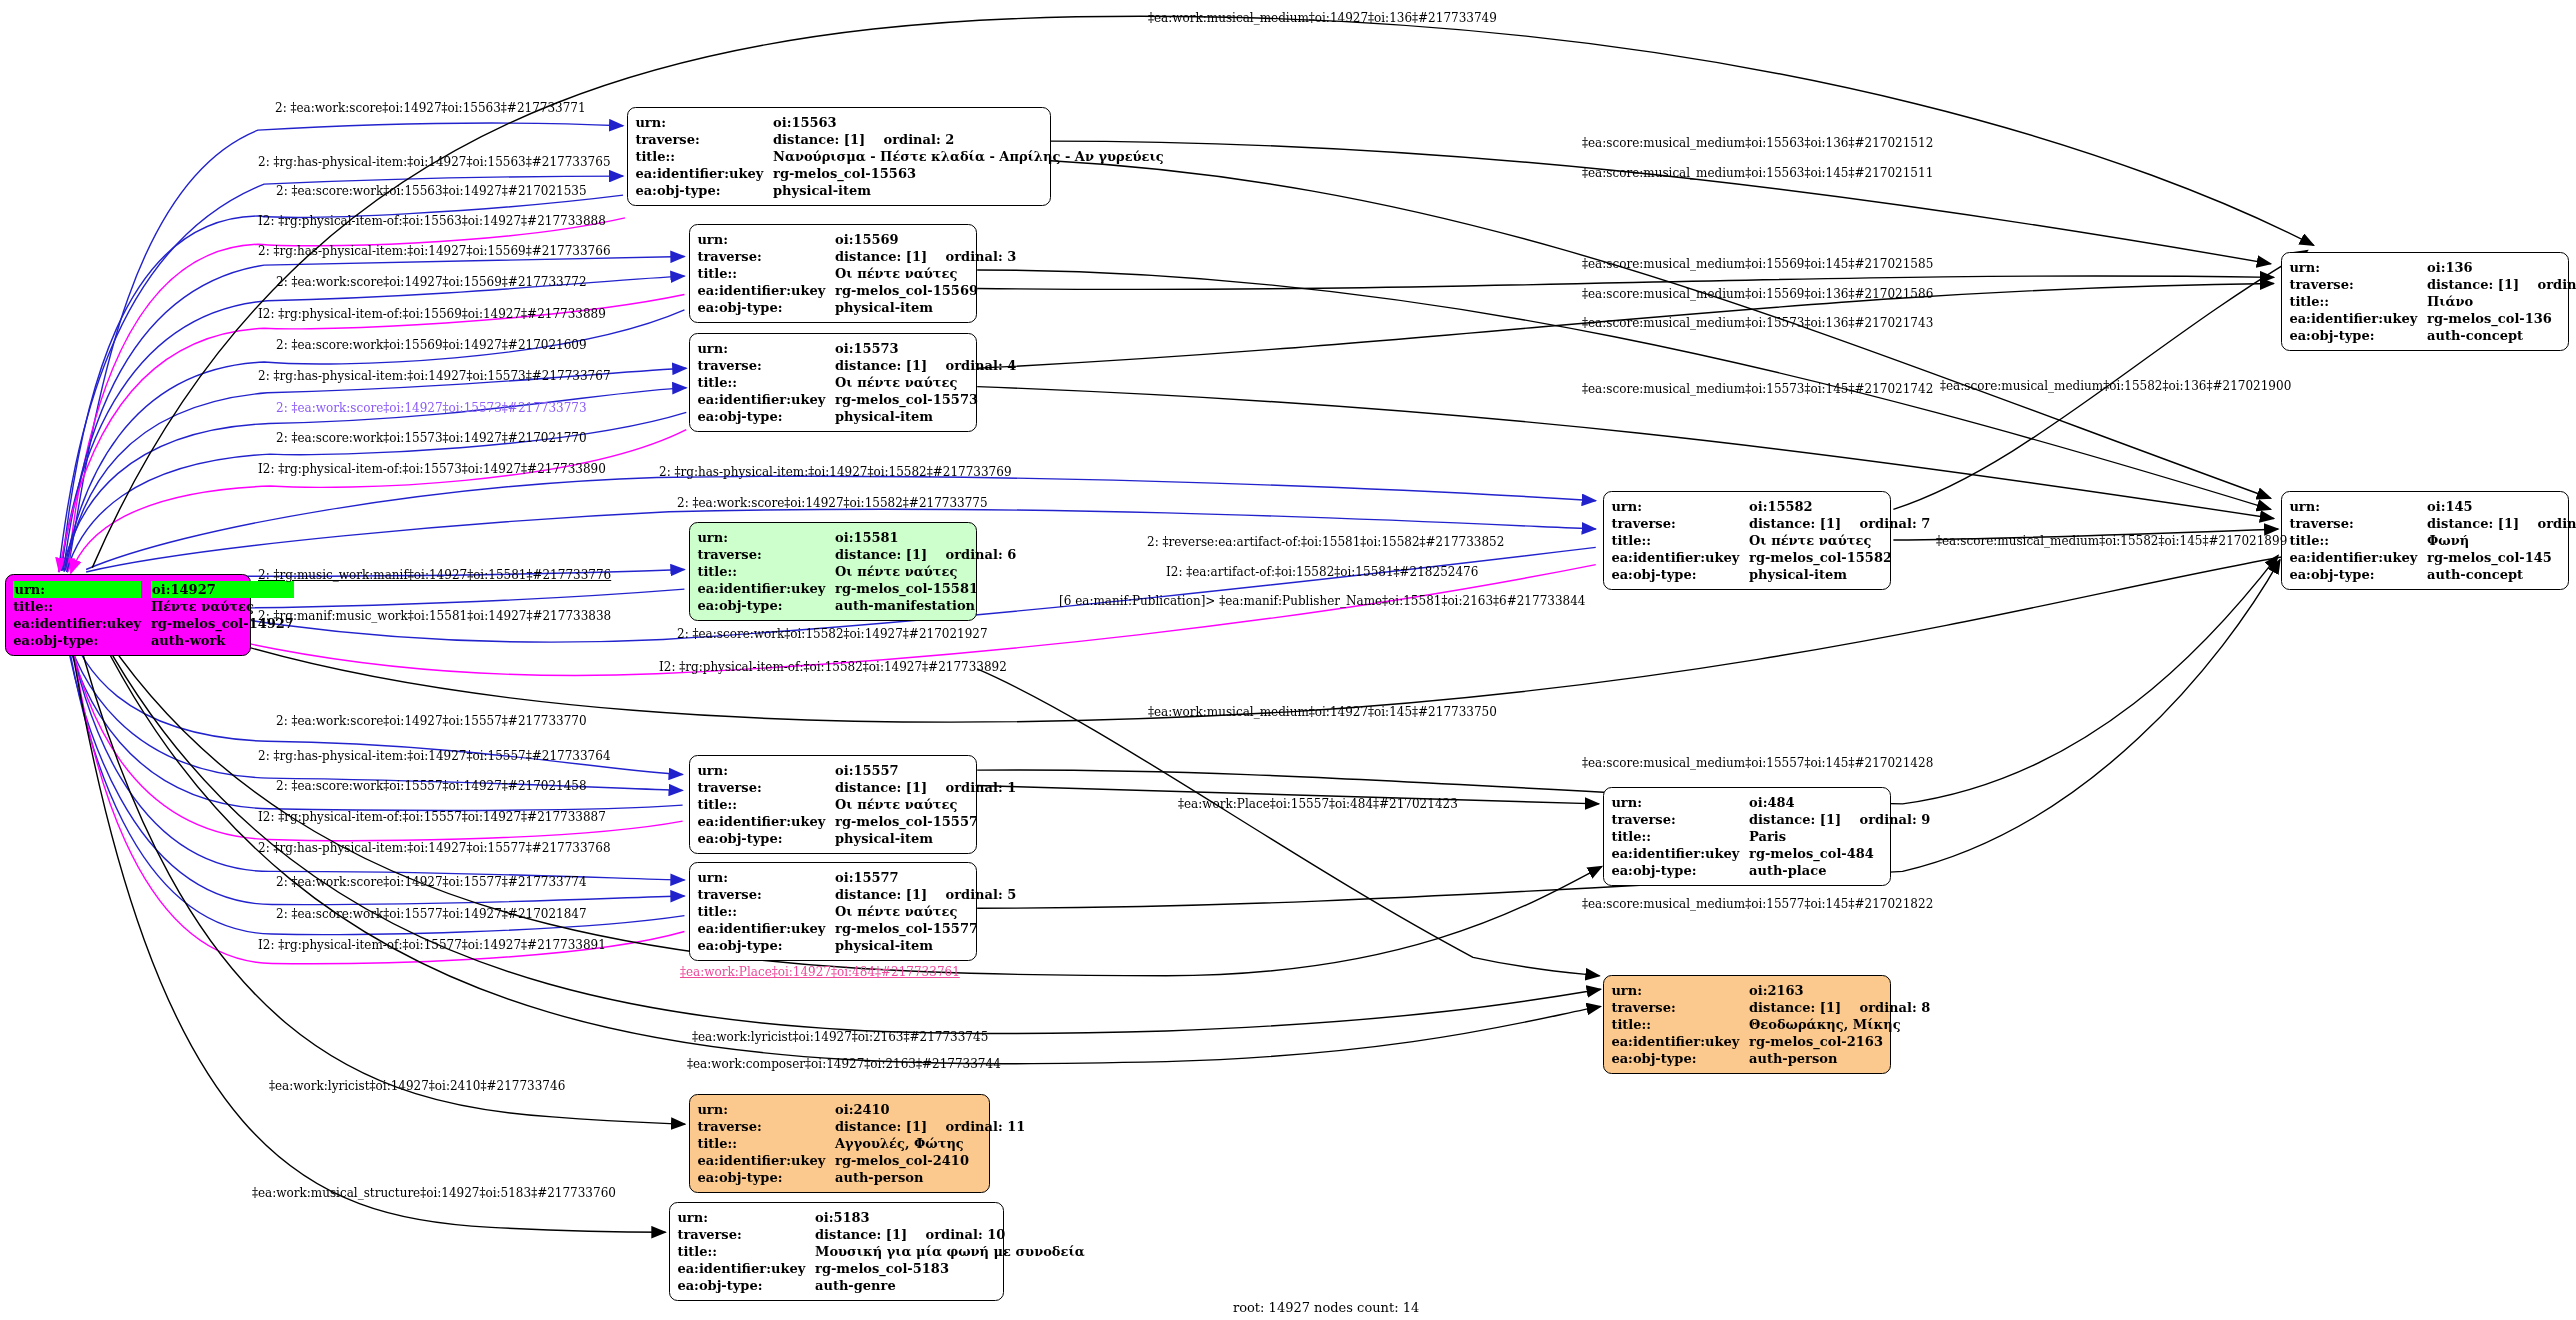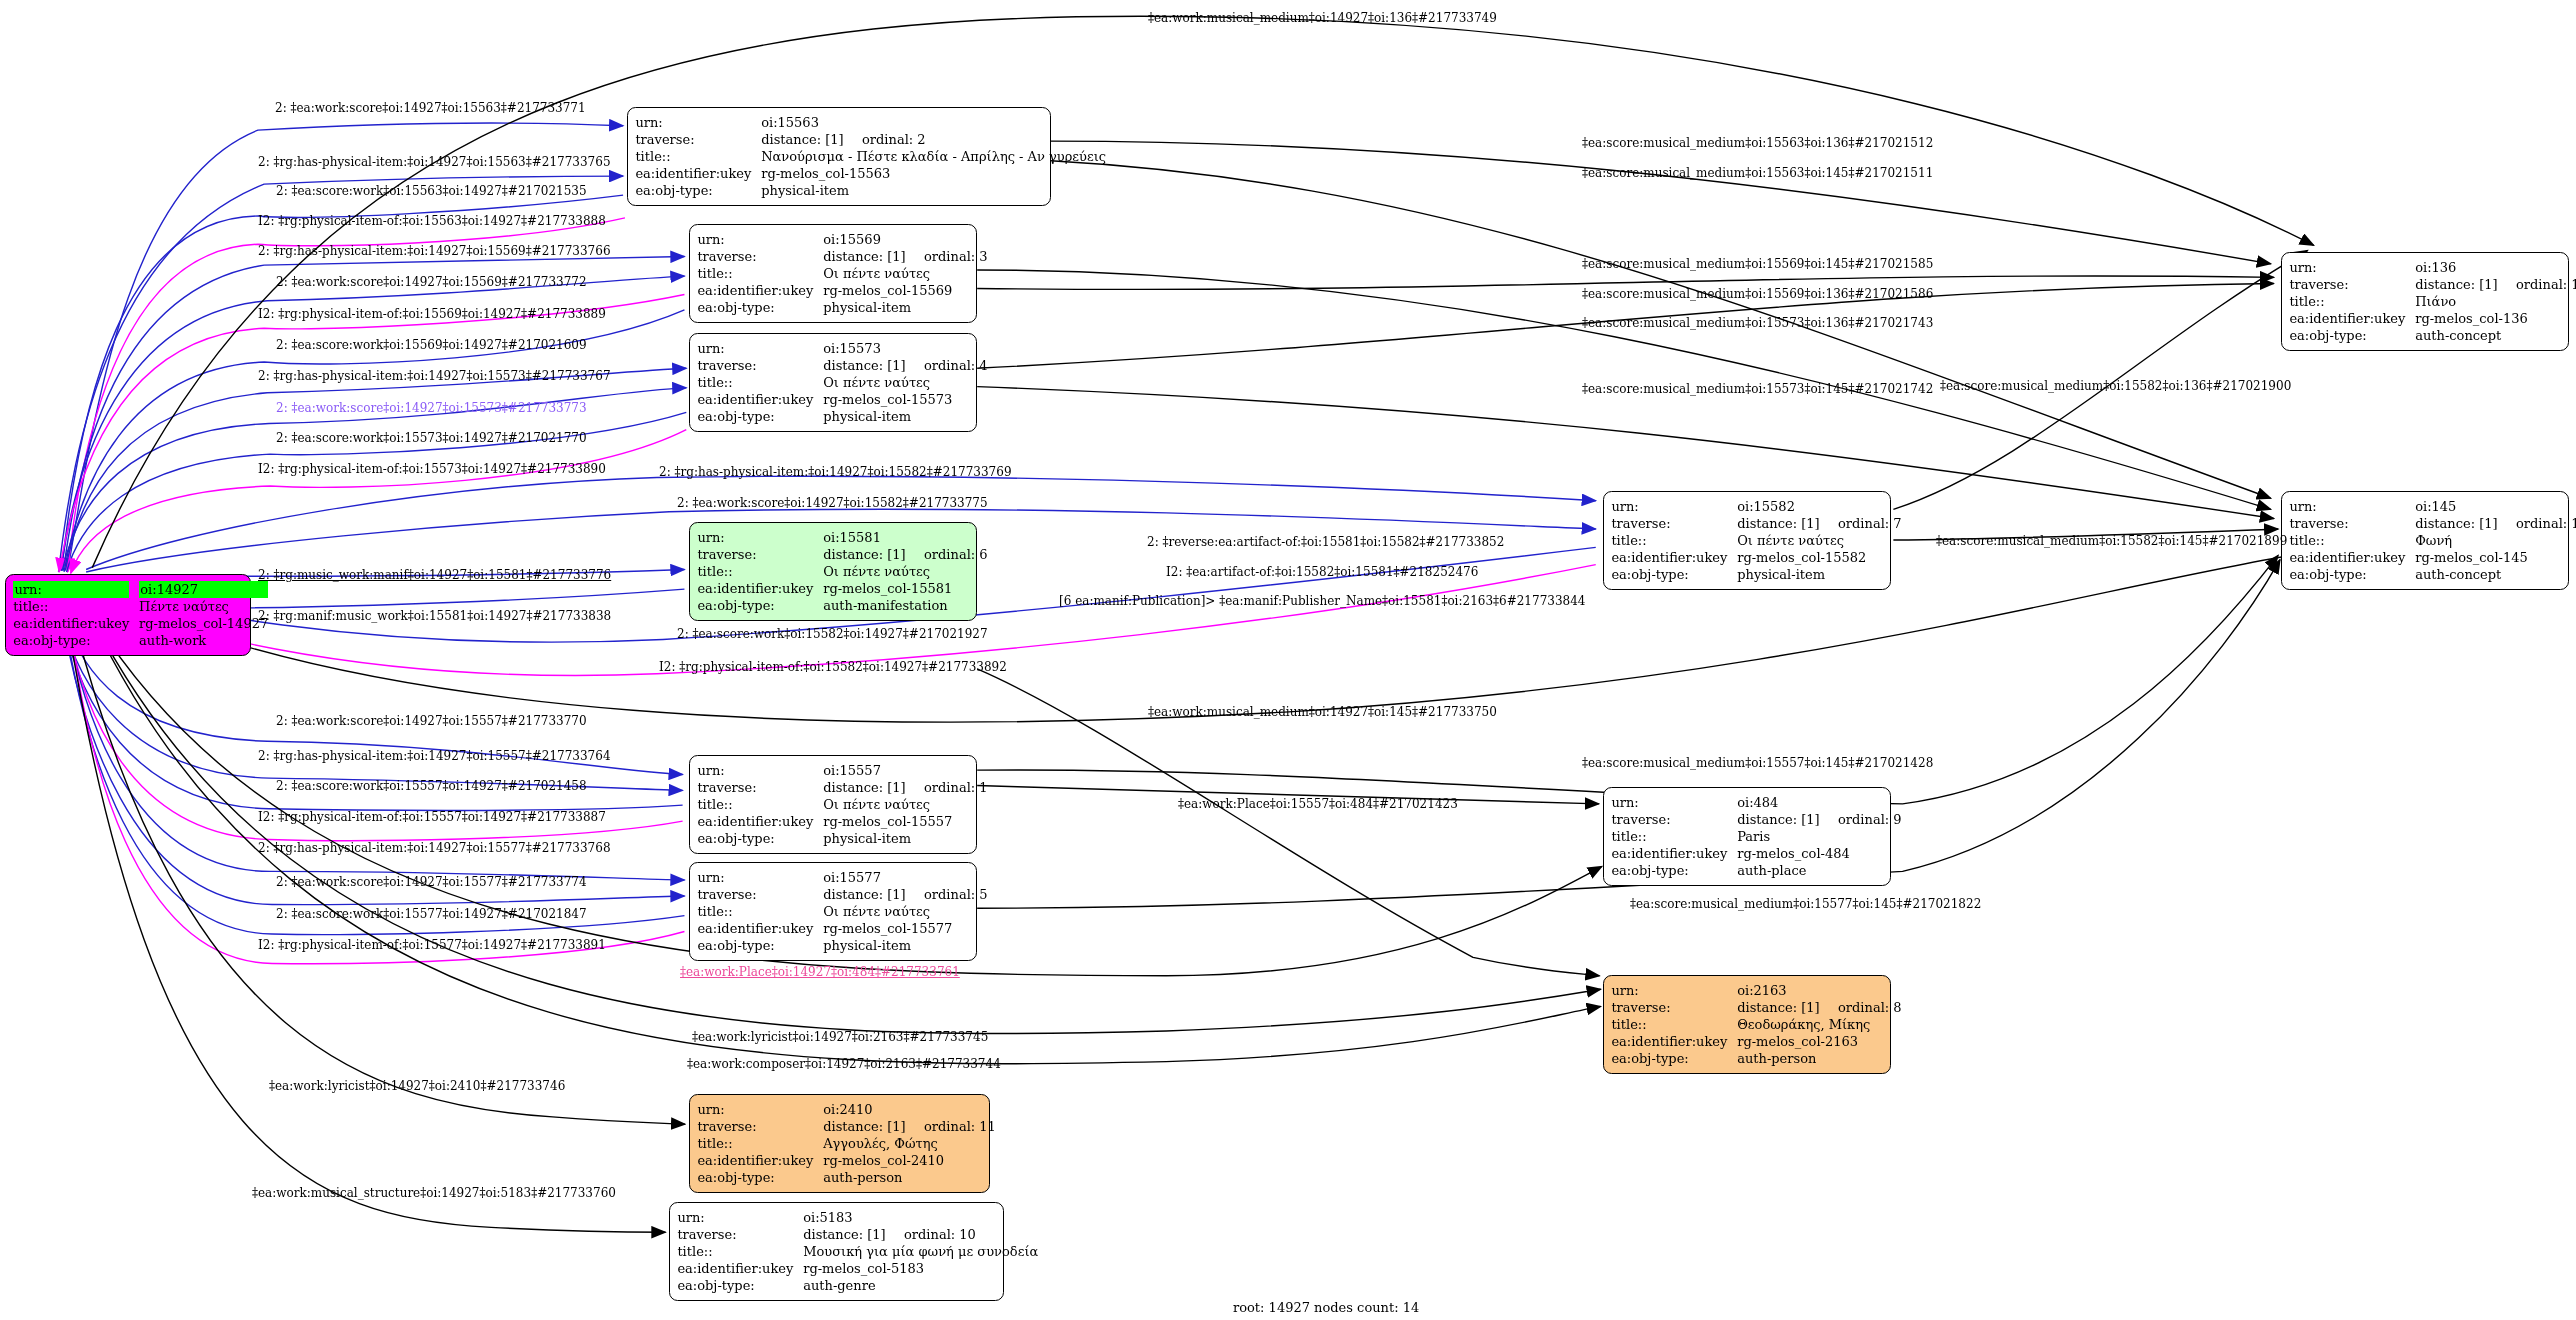--- a/index.html
+++ b/index.html
@@ -4,21 +4,21 @@
 <style>
   html,body{margin:0;padding:0;background:#ffffff;}
   body{font-family:"DejaVu Serif","Liberation Serif",serif;}
   #stage{position:relative;width:2576px;height:1320px;overflow:hidden;background:#fff;}
   svg#edges{position:absolute;left:0;top:0;width:2576px;height:1320px;pointer-events:none;}
   .node{position:absolute;border:1.2px solid #000;border-radius:8.6px;background:#fff;
         box-sizing:border-box;padding:5.5px 7.4px 5.5px 7.4px;}
   .node.fill-magenta{background:#ff00ff;}
   .node.fill-green{background:#ccffcc;}
   .node.fill-orange{background:#fbc98d;}
-  .node table{border-collapse:collapse;width:100%;}
+  .node table{border-collapse:collapse;width:100%;font-weight:bold;}
   .node td{font-size:13px;line-height:1.32;padding:0 0 0 0;white-space:nowrap;color:#000;
            vertical-align:top;font-family:"DejaVu Serif","Liberation Serif",serif;}
   .node td.k{padding-right:9.8px;}
   .node td.v{}
   .node .hl{background:#00ff00;display:block;padding:0 1.2px;}
   .node .ord{padding-left:18.4px;}
   .elabel{position:absolute;font-size:12px;color:#000;white-space:nowrap;
           font-family:"DejaVu Serif","Liberation Serif",serif;background:transparent;}
   .footer{position:absolute;font-size:13px;color:#000;
           font-family:"DejaVu Serif","Liberation Serif",serif;}
@@ -499,21 +499,21 @@
       <div class="elabel" style="left: 276px; top: 714px; color: rgb(0, 0, 0);">2: ‡ea:work:score‡oi:14927‡oi:15557‡#217733770</div>
       <div class="elabel" style="left: 258px; top: 749px; color: rgb(0, 0, 0);">2: ‡rg:has-physical-item:‡oi:14927‡oi:15557‡#217733764</div>
       <div class="elabel" style="left: 276px; top: 779px; color: rgb(0, 0, 0); text-align: center;">2: ‡ea:score:work‡oi:15557‡oi:14927‡#217021458</div>
       <div class="elabel" style="left: 258px; top: 810px; color: rgb(0, 0, 0);">I2: ‡rg:physical-item-of:‡oi:15557‡oi:14927‡#217733887</div>
       <div class="elabel" style="left: 258px; top: 841px; color: rgb(0, 0, 0);">2: ‡rg:has-physical-item:‡oi:14927‡oi:15577‡#217733768</div>
       <div class="elabel" style="left: 276px; top: 875px; color: rgb(0, 0, 0);">2: ‡ea:work:score‡oi:14927‡oi:15577‡#217733774</div>
       <div class="elabel" style="left: 276px; top: 907px; color: rgb(0, 0, 0);">2: ‡ea:score:work‡oi:15577‡oi:14927‡#217021847</div>
       <div class="elabel" style="left: 258px; top: 938px; color: rgb(0, 0, 0);">I2: ‡rg:physical-item-of:‡oi:15577‡oi:14927‡#217733891</div>
       <div class="elabel" style="left: 1178px; top: 797px; color: rgb(0, 0, 0);">‡ea:work:Place‡oi:15557‡oi:484‡#217021423</div>
       <div class="elabel" style="left: 1582px; top: 756px; color: rgb(0, 0, 0);">‡ea:score:musical_medium‡oi:15557‡oi:145‡#217021428</div>
-      <div class="elabel" style="left: 1582px; top: 897px; color: rgb(0, 0, 0); margin-left: 48px;">‡ea:score:musical_medium‡oi:15577‡oi:145‡#217021822</div>
+      <div class="elabel" style="left: 1582px; top: 897px; color: rgb(0, 0, 0);">‡ea:score:musical_medium‡oi:15577‡oi:145‡#217021822</div>
       <div class="elabel" style="left: 680px; top: 965px; color: #ec4899; text-decoration: underline;">‡ea:work:Place‡oi:14927‡oi:484‡#217733761</div>
       <div class="elabel" style="left: 692px; top: 1030px; color: rgb(0, 0, 0);">‡ea:work:lyricist‡oi:14927‡oi:2163‡#217733745</div>
       <div class="elabel" style="left: 687px; top: 1057px; color: rgb(0, 0, 0);">‡ea:work:composer‡oi:14927‡oi:2163‡#217733744</div>
       <div class="elabel" style="left: 269px; top: 1079px; color: rgb(0, 0, 0);">‡ea:work:lyricist‡oi:14927‡oi:2410‡#217733746</div>
       <div class="elabel" style="left: 252px; top: 1186px; color: rgb(0, 0, 0);">‡ea:work:musical_structure‡oi:14927‡oi:5183‡#217733760</div>
     </div>
 
   <div class="footer" style="left:1197px; top:1300px;margin-left:36px;">root: 14927 nodes count: 14</div>
 </div>
 

